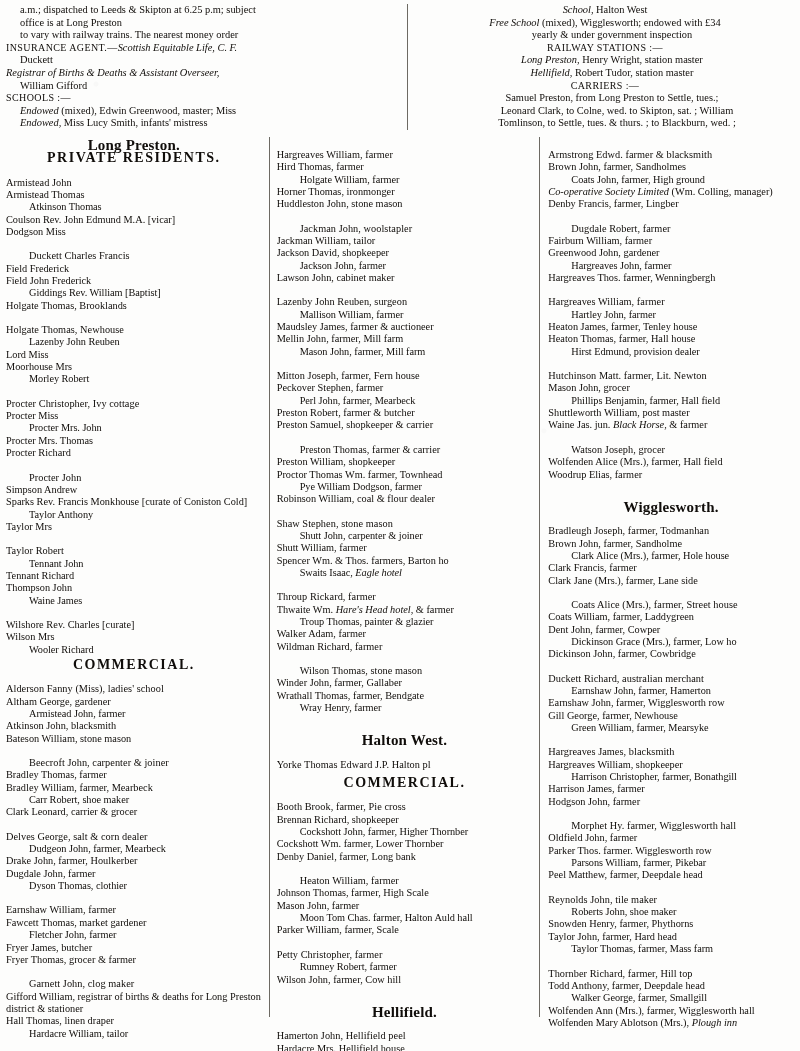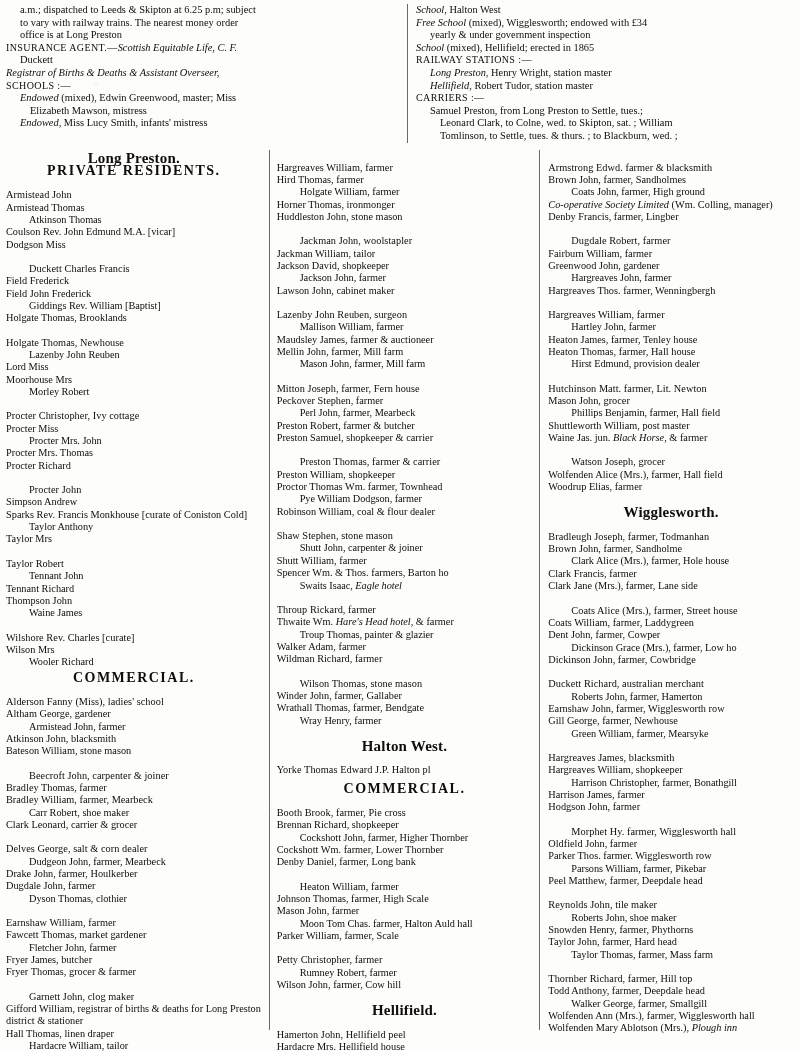--- a/index.html
+++ b/index.html
@@ -36,21 +36,21 @@
     box-sizing: border-box;
     padding: 0 0 2px 0;
     border-bottom: 0px;
   }
   .mast-col {
     box-sizing: border-box;
     font-size: 10.4px;
     line-height: 12.6px;
   }
   .mast-left  { width: 404px; padding-right: 6px; }
-  .mast-right { width: 390px; padding-left: 8px; border-left: 1px solid #6d6a63; }
+  .mast-right { width: 390px; padding-left: 8px; border-left: 1px solid #6d6a63; text-align: center; }
 
   .mast-line { white-space: nowrap; }
   .ind1 { padding-left: 14px; }
   .ind2 { padding-left: 24px; }
 
   .smallcaps {
     font-variant: small-caps;
     letter-spacing: 0.4px;
     font-size: 10px;
   }
@@ -74,21 +74,21 @@
   .col-3 { width: 256px; padding-left: 8px; border-left: 1px solid #6d6a63; }
 
   .place-head {
     text-align: center;
     font-size: 15px;
     font-weight: bold;
     letter-spacing: 0.2px;
     margin: 2px 0 1px 0;
     font-family: "Liberation Serif", "DejaVu Serif", serif;
   }
-  .place-head.spaced { margin-top: 13px; font-family: Liberation Serif, serif; }
+  .place-head.spaced { margin-top: 20px; font-family: Liberation Serif, serif; }
   .section-head {
     text-align: center;
     font-variant: small-caps;
     font-size: 14px;
     letter-spacing: 1.5px;
     font-weight: bold;
     margin: 0 0 1px 0;
   }
   .entry {
     white-space: nowrap;
@@ -103,35 +103,34 @@
   .col .entry:nth-child(5n+1) { letter-spacing: 0.05px; margin-top: 12px; }
 </style>
 </head>
 <body>
 
 <div class="page">
 
   <div class="masthead">
     <div class="mast-col mast-left">
         <div class="mast-line ind1">a.m.; dispatched to Leeds &amp; Skipton at 6.25 p.m; subject</div>
+        <div class="mast-line ind1">office is at Long Preston</div>
         <div class="mast-line ind1">to vary with railway trains.   The nearest money order</div>
-        <div class="mast-line ind1">office is at Long Preston</div>
         <div class="mast-line"><span class="smallcaps">INSURANCE AGENT.—</span><span class="ital">Scottish Equitable Life, C. F.</span></div>
         <div class="mast-line ind1">Duckett</div>
         <div class="mast-line"><span class="ital">Registrar of Births &amp; Deaths &amp; Assistant Overseer,</span></div>
+        <div class="mast-line ind1">William Gifford</div>
         <div class="mast-line"><span class="smallcaps">SCHOOLS :—</span></div>
         <div class="mast-line ind1"><span class="ital">Endowed </span><span>(mixed),  Edwin Greenwood, master;  Miss</span></div>
-        <div class="mast-line ind2">Elizabeth Mawson, mistress</div>
         <div class="mast-line ind1"><span class="ital">Endowed</span><span>, Miss Lucy Smith, infants' mistress</span></div>
       </div>
     <div class="mast-col mast-right">
         <div class="mast-line"><span class="ital">School</span><span>, Halton West</span></div>
         <div class="mast-line"><span class="ital">Free School </span><span>(mixed), Wigglesworth; endowed with £34</span></div>
         <div class="mast-line ind1">yearly &amp; under government inspection</div>
-        <div class="mast-line"><span class="ital">School </span><span>(mixed), Hellifield; erected in 1865</span></div>
         <div class="mast-line"><span class="smallcaps">RAILWAY STATIONS :—</span></div>
         <div class="mast-line ind1"><span class="ital">Long Preston</span><span>, Henry Wright, station master</span></div>
         <div class="mast-line ind1"><span class="ital">Hellifield</span><span>, Robert Tudor, station master</span></div>
         <div class="mast-line"><span class="smallcaps">CARRIERS :—</span></div>
         <div class="mast-line ind1">Samuel Preston, from Long Preston to Settle, tues.;</div>
         <div class="mast-line ind2">Leonard Clark, to Colne, wed. to Skipton, sat. ; William</div>
         <div class="mast-line ind2">Tomlinson, to Settle, tues. &amp; thurs. ; to Blackburn, wed. ;</div>
       </div>
   </div>
 
@@ -310,21 +309,21 @@
           <div class="entry">Brown John, farmer, Sandholme</div>
           <div class="entry">Clark Alice (Mrs.), farmer, Hole house</div>
           <div class="entry">Clark Francis, farmer</div>
           <div class="entry">Clark Jane (Mrs.), farmer, Lane side</div>
           <div class="entry">Coats Alice (Mrs.), farmer, Street house</div>
           <div class="entry">Coats William, farmer, Laddygreen</div>
           <div class="entry">Dent John, farmer, Cowper</div>
           <div class="entry">Dickinson Grace (Mrs.), farmer, Low ho</div>
           <div class="entry">Dickinson John, farmer, Cowbridge</div>
           <div class="entry">Duckett Richard, australian merchant</div>
-          <div class="entry">Roberts John, farmer, Hamerton</div>
+          <div class="entry">Earnshaw John, farmer, Hamerton</div>
           <div class="entry">Earnshaw John, farmer, Wigglesworth row</div>
           <div class="entry">Gill George, farmer, Newhouse</div>
           <div class="entry">Green William, farmer, Mearsyke</div>
           <div class="entry">Hargreaves James, blacksmith</div>
           <div class="entry">Hargreaves William, shopkeeper</div>
           <div class="entry">Harrison Christopher, farmer, Bonathgill</div>
           <div class="entry">Harrison James, farmer</div>
           <div class="entry">Hodgson John, farmer</div>
           <div class="entry">Morphet Hy. farmer, Wigglesworth hall</div>
           <div class="entry">Oldfield John, farmer</div>

